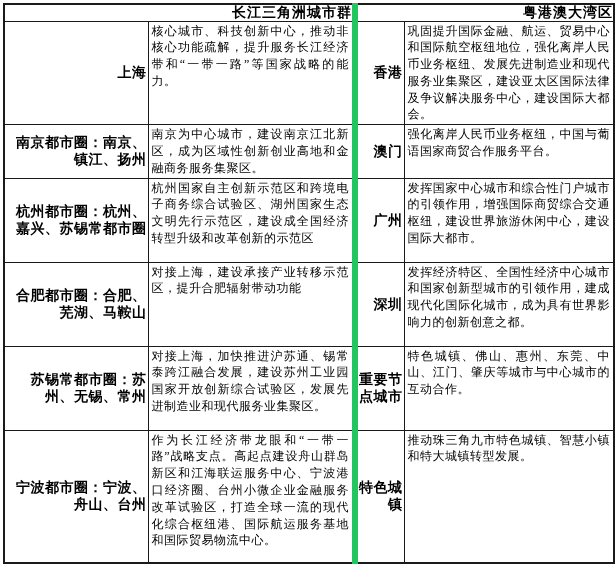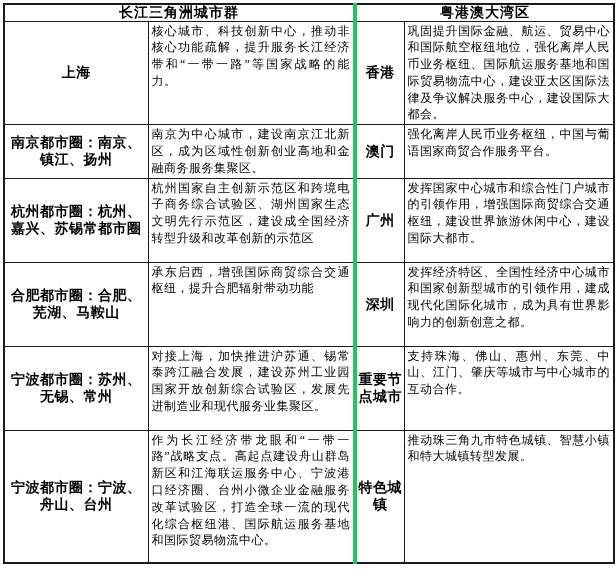--- a/index.html
+++ b/index.html
@@ -21,44 +21,44 @@
   col.c1 { width: 144px; }
   col.c2 { width: 207px; }
   col.c3 { width: 49px; }
   col.c4 { width: 210px; }
 
   .cmp th, .cmp td {
     border: 1px solid #1a1a1a;
     overflow: hidden;
   }
   
-  .cmp .secdiv { border-left: 4px solid #22c55e; }
+  .cmp .secdiv { border-left: 6px solid #22c55e; }
 
   .cmp th {
     font-size: 14px;
     font-weight: bold;
-    text-align: center;
+    text-align: right;
     vertical-align: middle;
     letter-spacing: 1px;
     padding: 0;
     line-height: 15px;
   }
   tr.hrow1 { height: 17px; }
   tr.hrow2 { height: 16px; }
   tr.r1 { height: 100px; }
   tr.r2 { height: 52px; }
   tr.r3 { height: 84px; }
   tr.r4 { height: 84px; }
   tr.r5 { height: 84px; }
   tr.r6 { height: 133px; }
 
   td.city {
     font-size: 14px;
     font-weight: bold;
-    text-align: center;
+    text-align: right;
     vertical-align: middle;
     line-height: 17px;
     letter-spacing: 0.5px;
     padding: 0 1px;
     margin-top: 40px;
   }
   td.city-r { padding: 0 1px; }
   td.def {
     font-size: 12px;
     text-align: justify;
@@ -84,45 +84,45 @@
       <tr class="hrow1">
         <th colspan="2">长江三角洲城市群</th>
         <th colspan="2" class="secdiv">粤港澳大湾区</th>
       </tr>
     </thead>
     <tbody>
       <tr class="r1">
         <td class="city">上海</td>
         <td class="def">核心城市、科技创新中心，推动非核心功能疏解，提升服务长江经济带和“一带一路”等国家战略的能力。</td>
         <td class="city city-r secdiv">香港</td>
-        <td class="def">巩固提升国际金融、航运、贸易中心和国际航空枢纽地位，强化离岸人民币业务枢纽、国际航运服务基地和国际贸易物流中心，建设亚太区国际法律及争议解决服务中心，建设国际大都会。</td>
+        <td class="def">巩固提升国际金融、航运、贸易中心和国际航空枢纽地位，强化离岸人民币业务枢纽、发展先进制造业和现代服务业集聚区，建设亚太区国际法律及争议解决服务中心，建设国际大都会。</td>
       </tr>
       <tr class="r2">
         <td class="city">南京都市圈：南京、镇江、扬州</td>
         <td class="def">南京为中心城市，建设南京江北新区，成为区域性创新创业高地和金融商务服务集聚区。</td>
         <td class="city city-r secdiv">澳门</td>
         <td class="def">强化离岸人民币业务枢纽，中国与葡语国家商贸合作服务平台。</td>
       </tr>
       <tr class="r3">
         <td class="city">杭州都市圈：杭州、嘉兴、苏锡常都市圈</td>
         <td class="def">杭州国家自主创新示范区和跨境电子商务综合试验区、湖州国家生态文明先行示范区，建设成全国经济转型升级和改革创新的示范区</td>
         <td class="city city-r secdiv">广州</td>
         <td class="def">发挥国家中心城市和综合性门户城市的引领作用，增强国际商贸综合交通枢纽，建设世界旅游休闲中心，建设国际大都市。</td>
       </tr>
       <tr class="r4">
         <td class="city">合肥都市圈：合肥、芜湖、马鞍山</td>
-        <td class="def">承东启西，增强国际商贸综合交通枢纽，提升合肥辐射带动功能</td>
+        <td class="def">对接上海，建设承接产业转移示范区，提升合肥辐射带动功能</td>
         <td class="city city-r secdiv">深圳</td>
         <td class="def">发挥经济特区、全国性经济中心城市和国家创新型城市的引领作用，建成现代化国际化城市，成为具有世界影响力的创新创意之都。</td>
       </tr>
       <tr class="r5">
-        <td class="city">宁波都市圈：苏州、无锡、常州</td>
+        <td class="city">苏锡常都市圈：苏州、无锡、常州</td>
         <td class="def">对接上海，加快推进沪苏通、锡常泰跨江融合发展，建设苏州工业园国家开放创新综合试验区，发展先进制造业和现代服务业集聚区。</td>
         <td class="city city-r secdiv">重要节点城市</td>
-        <td class="def">支持珠海、佛山、惠州、东莞、中山、江门、肇庆等城市与中心城市的互动合作。</td>
+        <td class="def">特色城镇、佛山、惠州、东莞、中山、江门、肇庆等城市与中心城市的互动合作。</td>
       </tr>
       <tr class="r6">
         <td class="city">宁波都市圈：宁波、舟山、台州</td>
         <td class="def">作为长江经济带龙眼和“一带一路”战略支点。高起点建设舟山群岛新区和江海联运服务中心、宁波港口经济圈、台州小微企业金融服务改革试验区，打造全球一流的现代化综合枢纽港、国际航运服务基地和国际贸易物流中心。</td>
         <td class="city city-r secdiv">特色城镇</td>
         <td class="def">推动珠三角九市特色城镇、智慧小镇和特大城镇转型发展。</td>
       </tr>
     </tbody>
   </table>
 </div>

